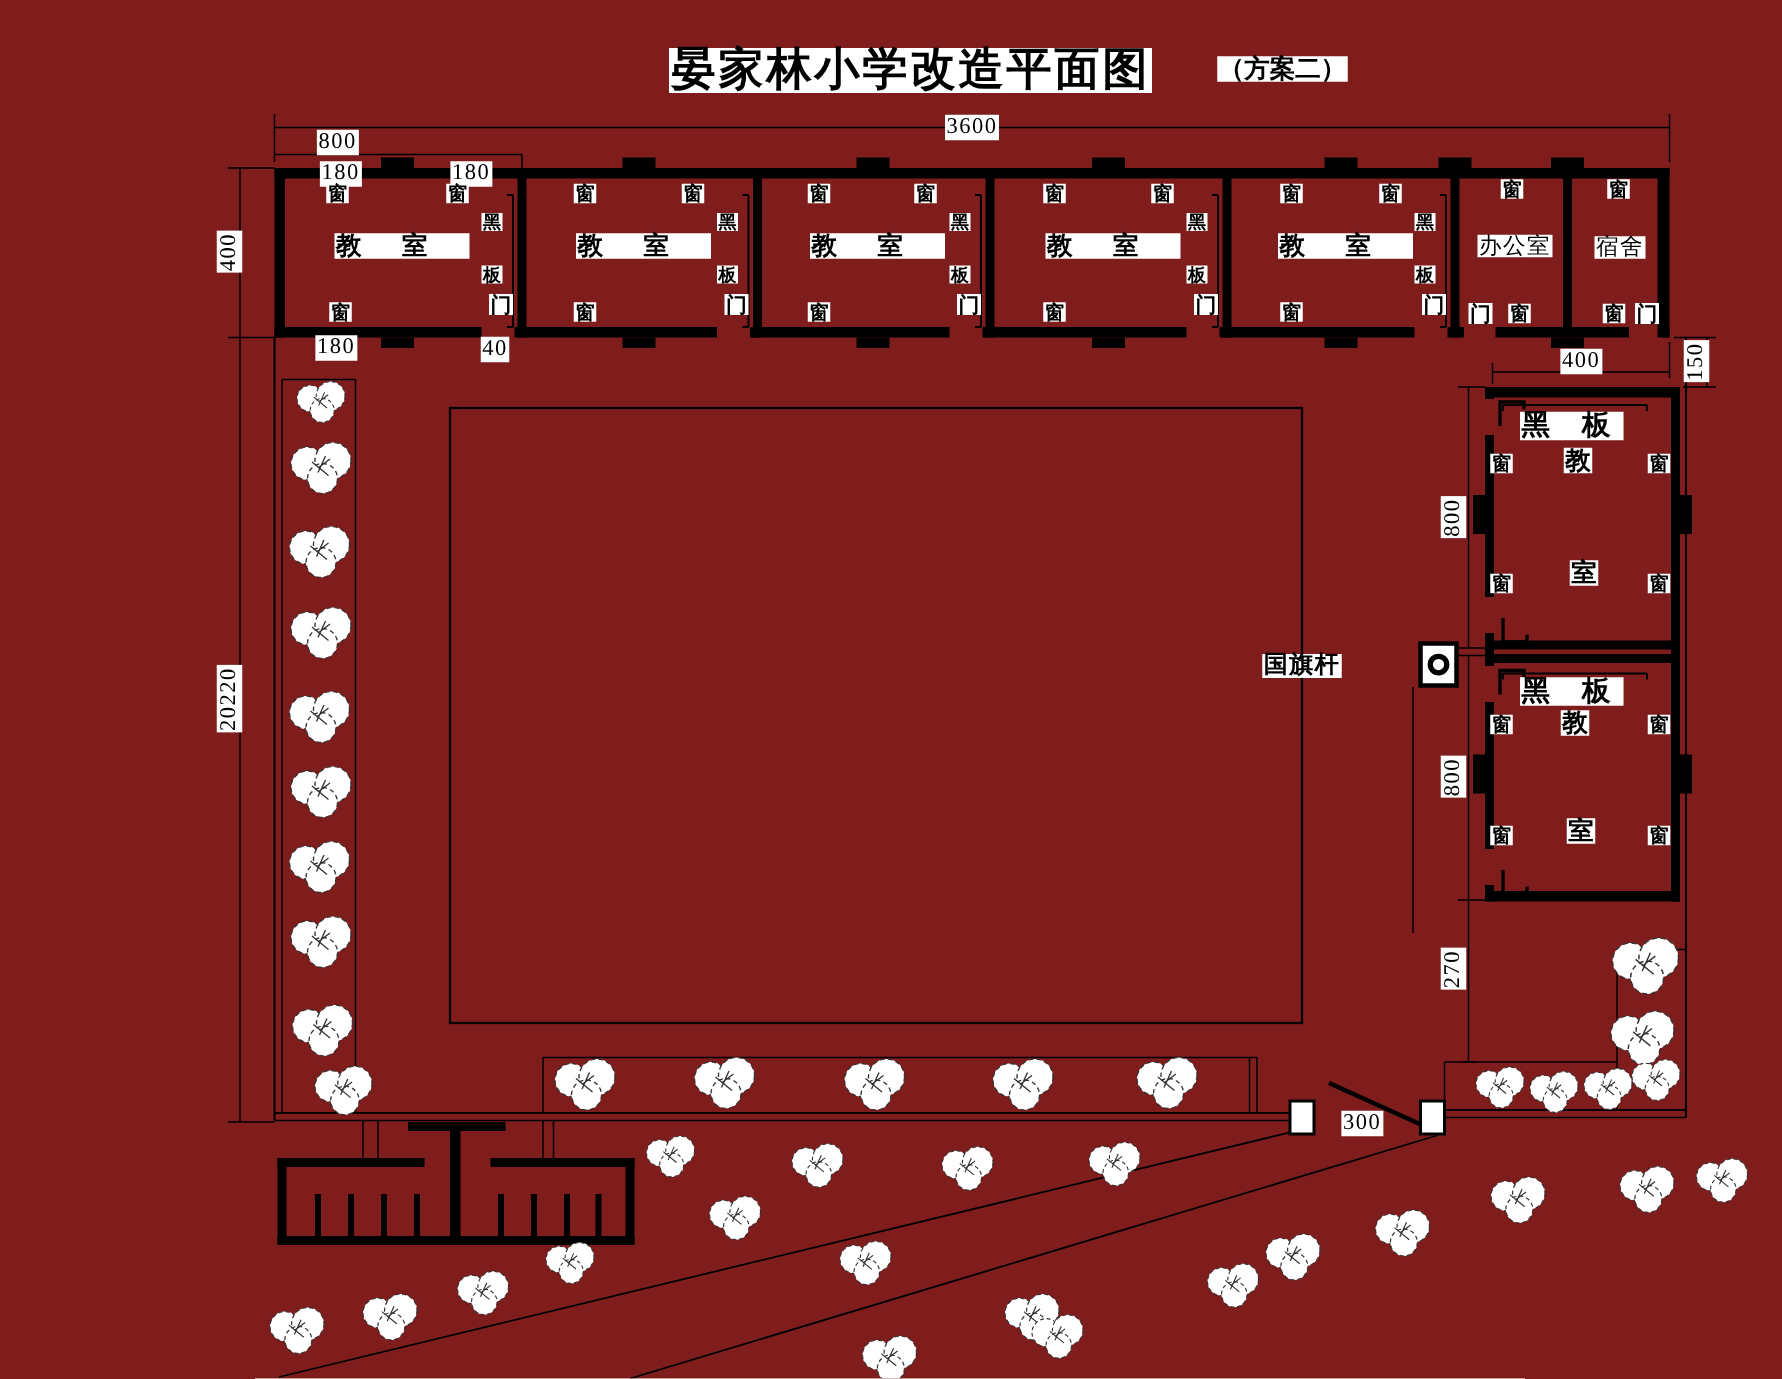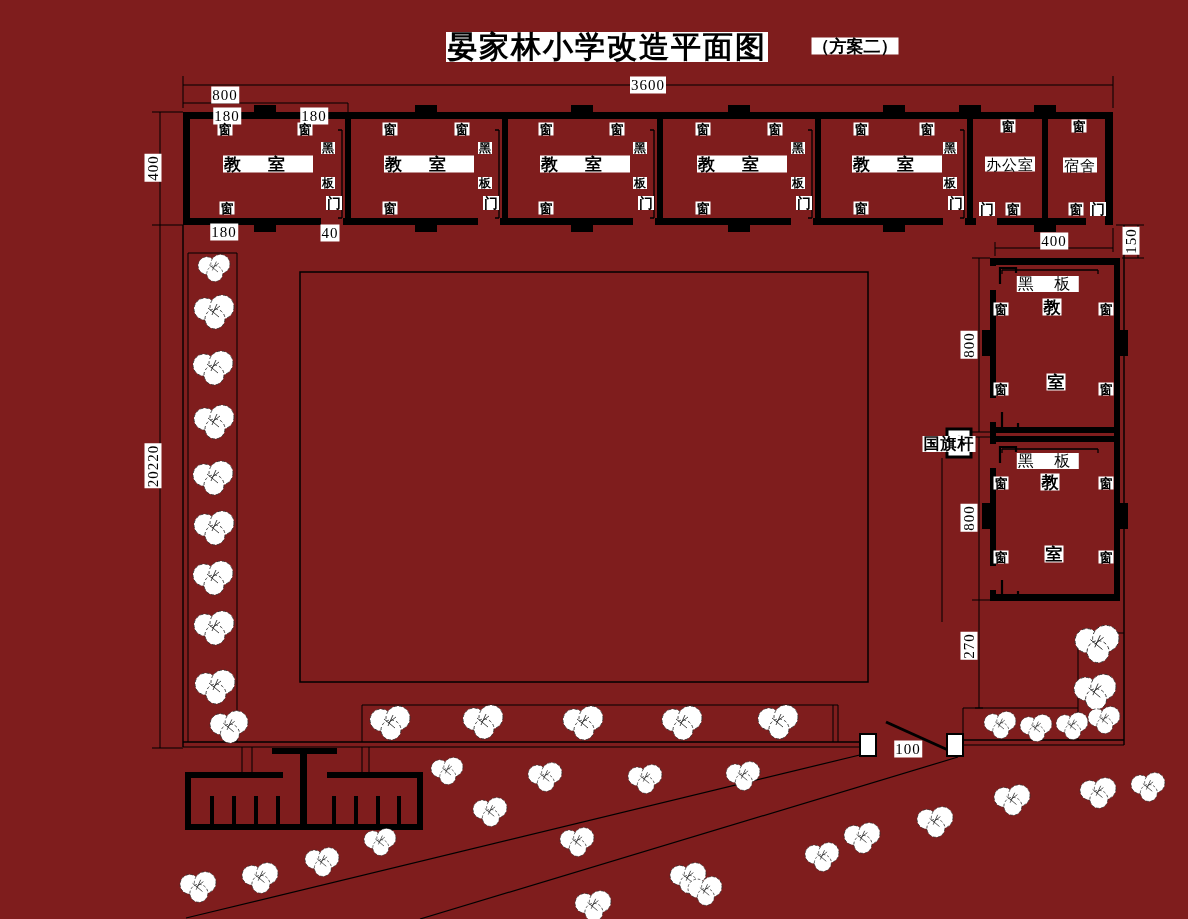--- a/index.html
+++ b/index.html
@@ -6,21 +6,21 @@
   #canvas{position:relative;width:1188px;height:919px;background:#7f1d1d;overflow:hidden;
           font-family:"Liberation Sans",sans-serif;color:#000;}
   #linework{position:absolute;left:0;top:0;}
   .lb{position:absolute;transform:translate(-50%,-50%);background:#fff;line-height:1;
       white-space:nowrap;padding:0 1px;color:#000;}
   .rot{transform:translate(-50%,-50%) rotate(-90deg);}
   .dim{font:15px "Liberation Serif",serif;letter-spacing:1px;}
   .win{font-size:13px;font-weight:bold;}
   .door{font-size:14px;font-weight:bold;}
   .bb{font-size:12px;font-weight:bold;}
-  .bbh{font-size:16px;font-weight:normal;letter-spacing:8px;margin-right:-8px;}
+  .bbh{font-size:19px;font-weight:bold;letter-spacing:8px;margin-right:-8px;}
   .room{font-size:17px;font-weight:bold;letter-spacing:27px;margin-right:-27px;}
   .room2{font-size:15px;font-weight:normal;letter-spacing:1px;}
   .roomv{font-size:17px;font-weight:bold;}
   .flag{font-size:16px;font-weight:bold;letter-spacing:1px;}
   .t1{font-size:30px;font-weight:bold;letter-spacing:2px;}
   .t2{font-size:17px;font-weight:bold;}
 </style>
 </head>
 <body>
 
@@ -223,21 +223,21 @@
   <div class="lb dim" style="left:314px;top:116px">180</div>
   <div class="lb dim rot" style="left:153px;top:168px">400</div>
   <div class="lb dim" style="left:224px;top:232px">180</div>
   <div class="lb dim" style="left:330px;top:233px">40</div>
   <div class="lb dim rot" style="left:153px;top:466px">20220</div>
   <div class="lb dim" style="left:1054px;top:241px">400</div>
   <div class="lb dim rot" style="left:1131px;top:241px">150</div>
   <div class="lb dim rot" style="left:969px;top:345px">800</div>
   <div class="lb dim rot" style="left:969px;top:518px">800</div>
   <div class="lb dim rot" style="left:969px;top:646px">270</div>
-  <div class="lb dim" style="left:908px;top:749px">100</div>
+  <div class="lb dim" style="left:908px;top:749px">300</div>
 
   <div class="lb room" style="left:268px;top:164px">教室</div>
   <div class="lb room" style="left:429px;top:164px">教室</div>
   <div class="lb room" style="left:585px;top:164px">教室</div>
   <div class="lb room" style="left:742px;top:164px">教室</div>
   <div class="lb room" style="left:897px;top:164px">教室</div>
   <div class="lb room2" style="left:1010px;top:164px">办公室</div>
   <div class="lb room2" style="left:1080px;top:165px">宿舍</div>
 
   <div class="lb roomv" style="left:1052px;top:307px">教</div>
@@ -288,15 +288,15 @@
   <div class="lb bb" style="left:640px;top:148px">黑</div>
   <div class="lb bb" style="left:640px;top:183px">板</div>
   <div class="lb bb" style="left:798px;top:148px">黑</div>
   <div class="lb bb" style="left:798px;top:183px">板</div>
   <div class="lb bb" style="left:950px;top:148px">黑</div>
   <div class="lb bb" style="left:950px;top:183px">板</div>
 
   <div class="lb bbh" style="left:1048px;top:284px">黑 板</div>
   <div class="lb bbh" style="left:1048px;top:461px">黑 板</div>
 
-  <div class="lb flag" style="left:949px;top:444px">国旗杆</div>
+  <div class="lb flag" style="left:868px;top:444px">国旗杆</div>
 
 </div>
 
 </body></html>

